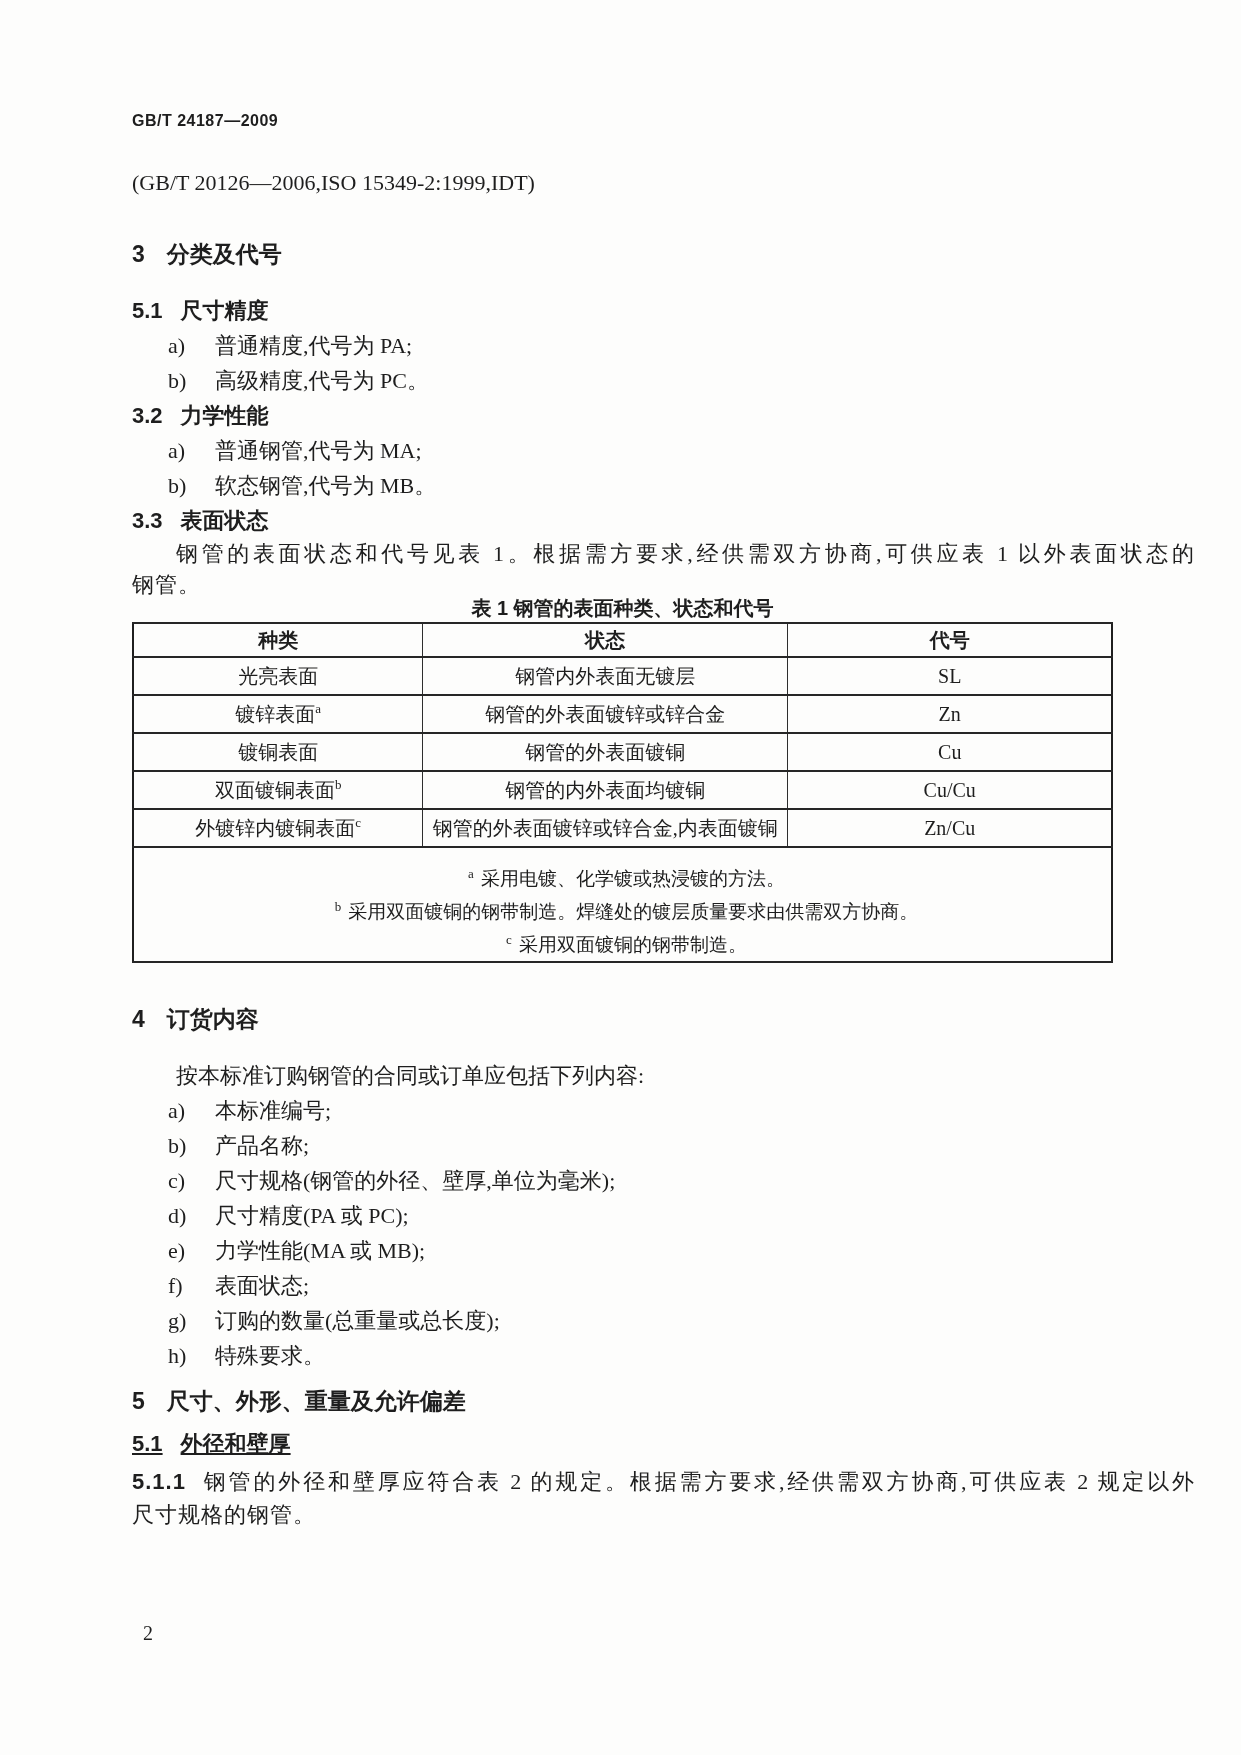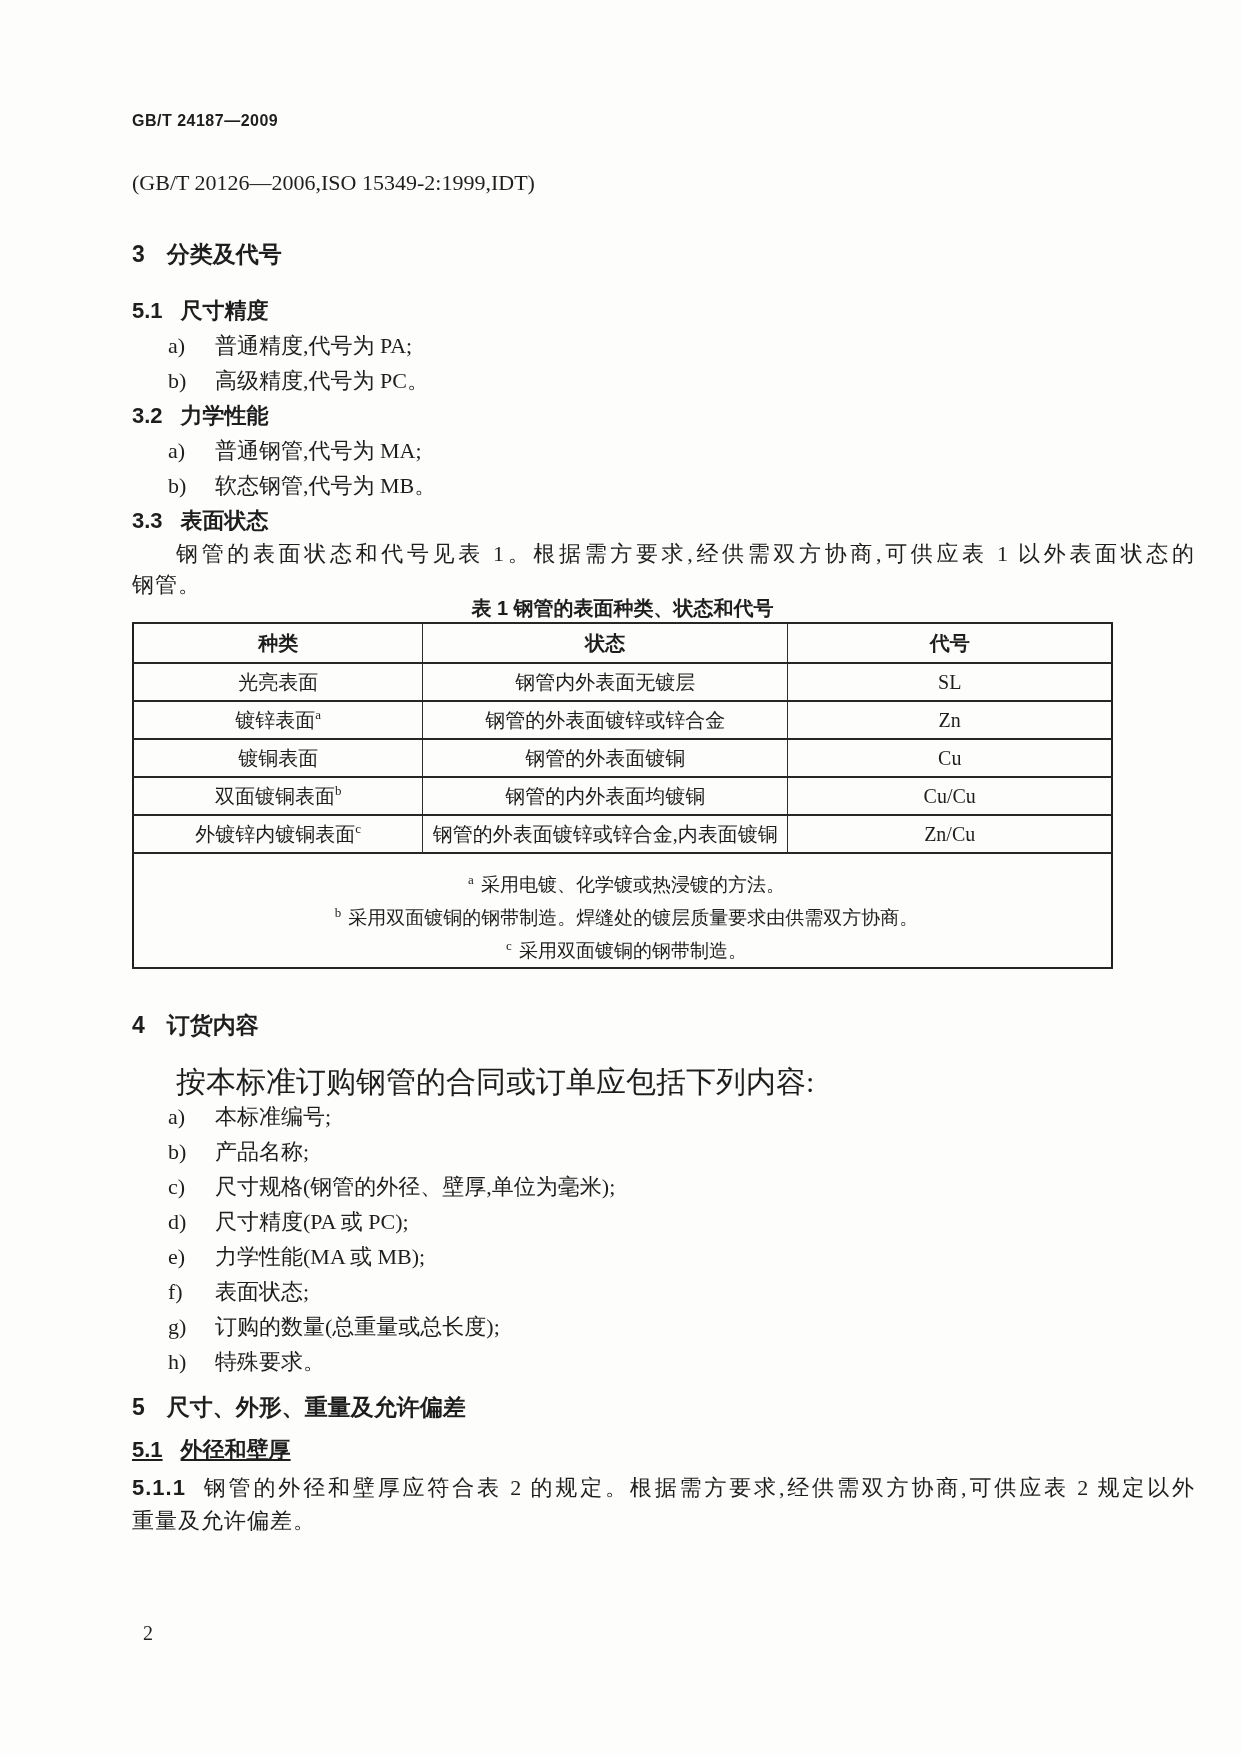--- a/index.html
+++ b/index.html
@@ -73,40 +73,40 @@
     border-top: 2px solid #262626;
     border-bottom: 2px solid #262626;
     border-left: 1px solid #2e2e2e;
     border-right: 1px solid #2e2e2e;
     text-align: center;
     vertical-align: middle;
     font-size: 20px;
   }
   table.t1 { border: 2px solid #1f1f1f; }
   table.t1 th {
-    height: 40px;
+    height: 34px;
     font-family: "Liberation Sans", sans-serif;
     font-weight: bold;
   }
   table.t1 td { height: 38px; font-family: "Liberation Serif", serif; }
   td.fn-cell {
     height: 115px;
     text-align: left;
     vertical-align: top;
     padding: 14px 20px 0 28px;
   }
   .fn { font-size: 19px; line-height: 33px; }
   .fn sup, .cell-sup {
     font-size: 13px; vertical-align: super; line-height: 0;
   }
   .fn sup { margin-right: 7px; }
   .sec4-intro {
     margin-top: 25px;
     text-indent: 44px;
-    font-size: 30px;
+    font-size: 22px;
     line-height: 35px;
   }
   .h2-4 { margin-top: 42px; }
   .h2-5 { margin-top: 14px; }
   .h3-51 { margin-top: 16px; line-height: 26px; text-decoration: underline; }
   .para-511 { margin-top: 8px; }
   .para-511 .pline { line-height: 33px; }
   .bold-num {
     font-family: "Liberation Sans", sans-serif;
     font-weight: bold;
@@ -224,18 +224,18 @@
   <div class="li"><span class="marker">h)</span><span>特殊要求。</span></div>
 
   <div class="h2 h2-5">
     <span class="num">5</span><span>尺寸、外形、重量及允许偏差</span>
   </div>
   <div class="h3 h3-51">
     <span class="num">5.1</span><span>外径和壁厚</span>
   </div>
   <div class="para para-511">
     <div class="pline pline-full"><span class="bold-num">5.1.1</span><span>钢管的外径和壁厚应符合表 2 的规定。根据需方要求,经供需双方协商,可供应表 2 规定以外</span></div>
-    <div class="pline">重量及允许偏差。</div>
+    <div class="pline">尺寸规格的钢管。</div>
   </div>
 
 </div>
 
 <div class="page-number">2</div>
 
 </body></html>

